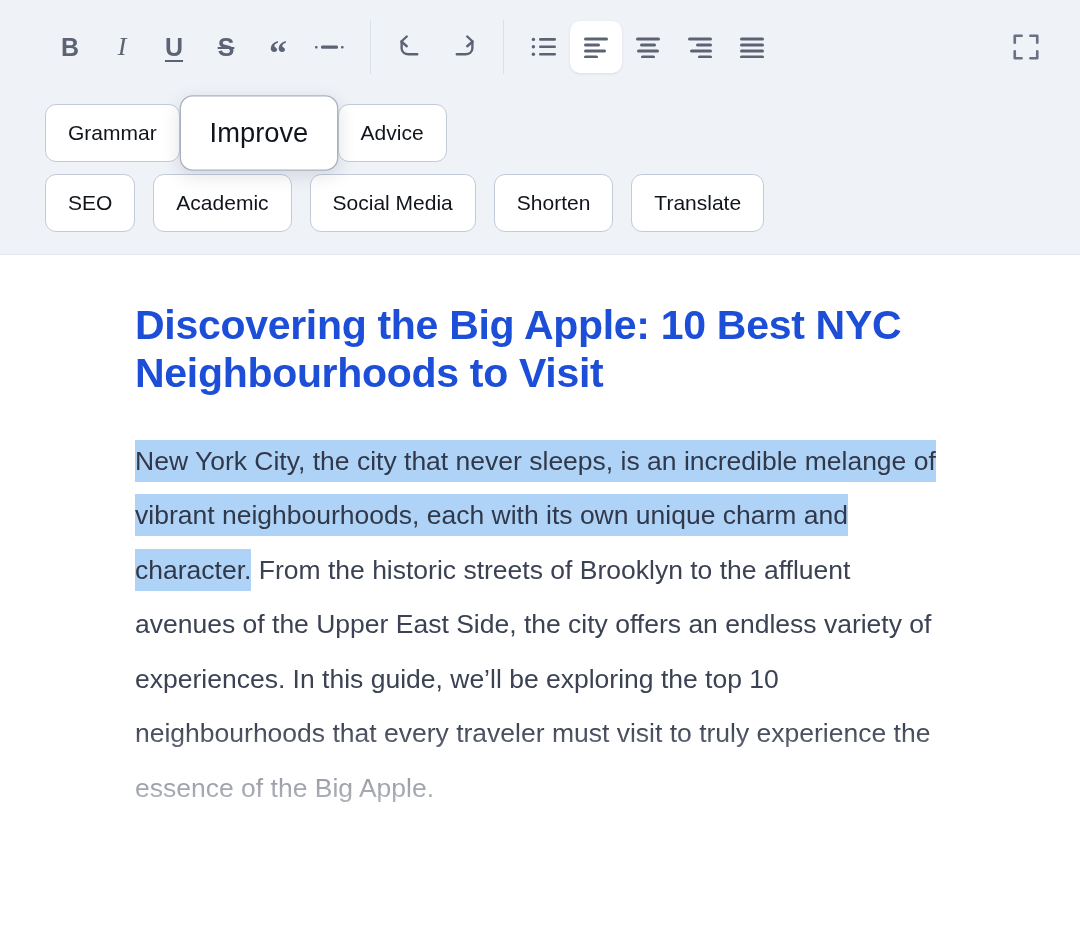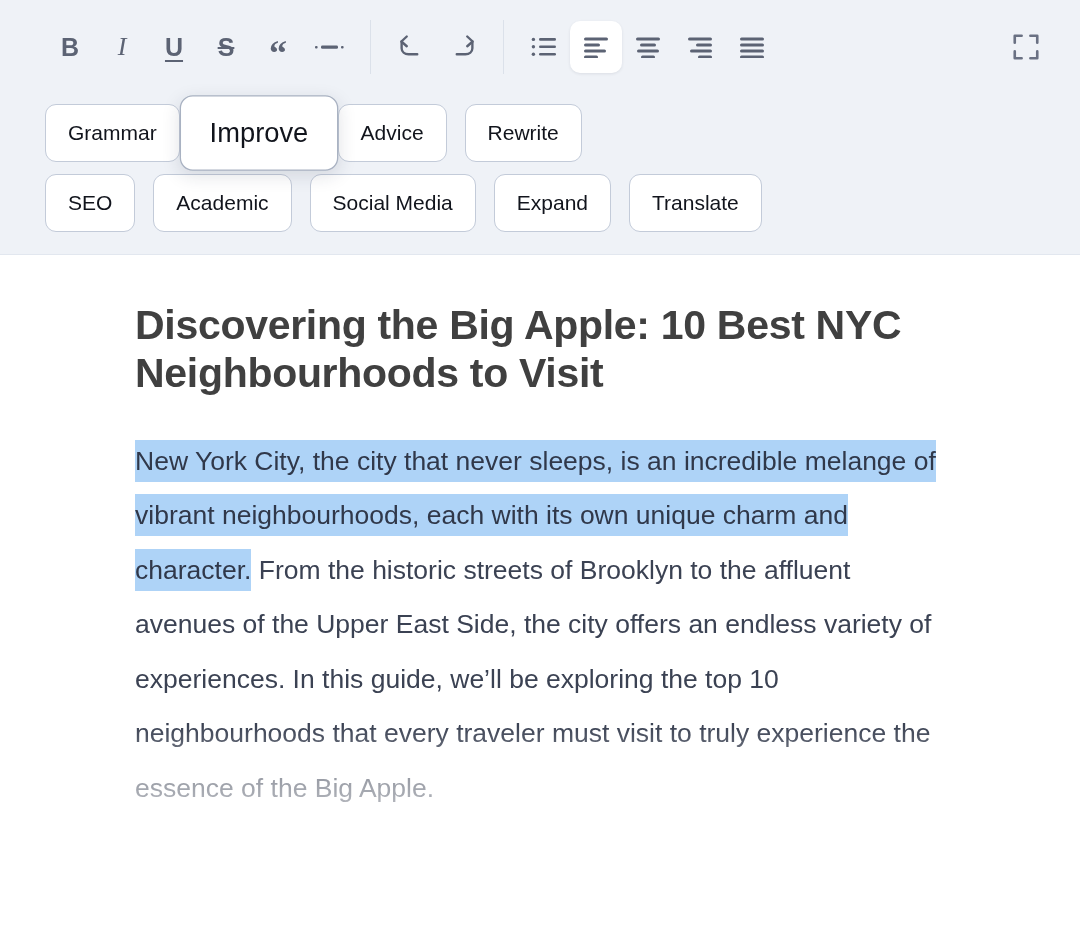--- a/index.html
+++ b/index.html
@@ -134,21 +134,21 @@
 
   .doc-inner {
     padding: 46px 135px 0 135px;
     position: relative;
   }
 
   .doc-title {
     font-size: 41px;
     line-height: 1.18;
     font-weight: bold;
-    color: #404040;
+    color: #1d4ed8;
     letter-spacing: -.3px;
     max-width: 800px;
     margin-bottom: 36px;
   }
 
   .doc-para {
     font-size: 26.5px;
     line-height: 54.5px;
     color: #3b4253;
     max-width: 805px;
@@ -309,28 +309,27 @@
       </svg>
     </div>
   </div>
 
   <div class="ai-panel">
 
     <div class="ai-row row1">
       <div class="ai-btn">Grammar</div>
       <div class="ai-btn hovered">Improve</div>
       <div class="ai-btn">Advice</div>
-      <div class="ai-btn">Rewrite</div>
     </div>
 
     <div class="ai-row row2">
       <div class="ai-btn">SEO</div>
       <div class="ai-btn">Academic</div>
       <div class="ai-btn">Social Media</div>
-      <div class="ai-btn">Expand</div>
+      <div class="ai-btn">Shorten</div>
       <div class="ai-btn">Translate</div>
     </div>
   </div>
 
   <div class="doc-area">
     <div class="doc-inner">
 
       <div class="doc-title">Discovering the Big Apple: 10 Best NYC Neighbourhoods to Visit</div>
 
       <div class="doc-para">

